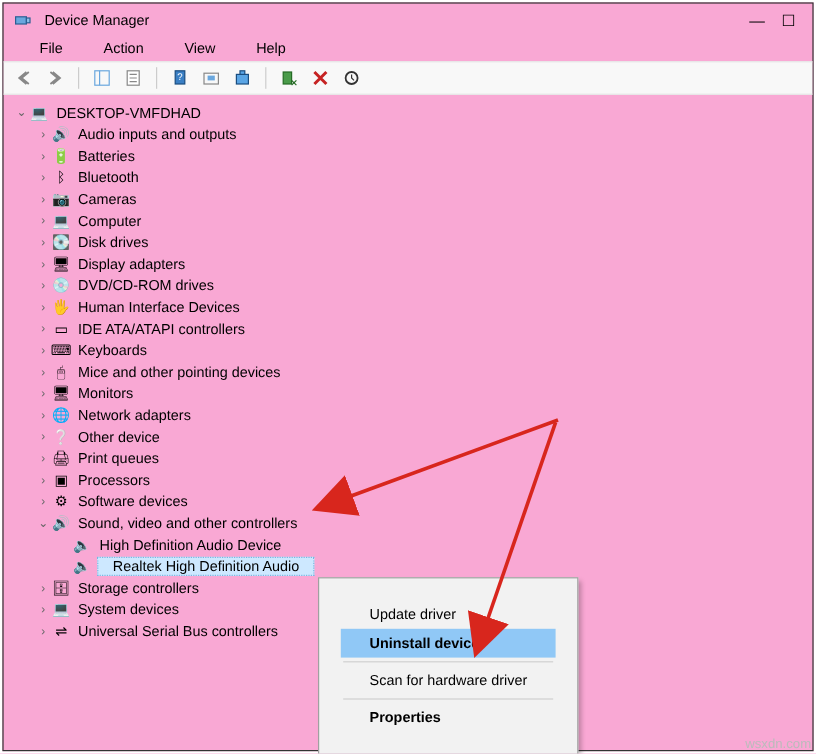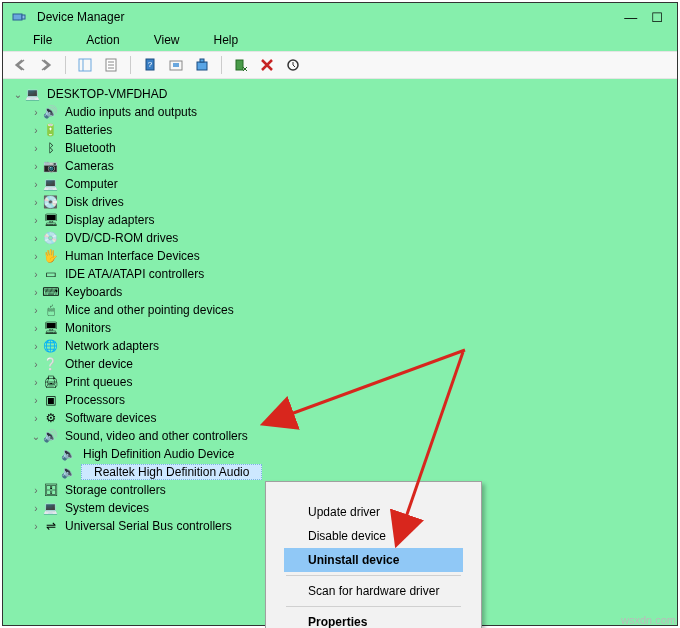--- a/index.html
+++ b/index.html
@@ -6,21 +6,21 @@
   body {
     margin: 0;
     font-family: "Segoe UI", Tahoma, sans-serif;
     font-size: 12px;
     background: #fff;
     width: 680px;
     height: 628px;
     overflow: hidden;
     position: relative;
   }
-  .window { border: 1px solid #333; width: 676px; height: 624px; margin: 2px; position: relative; background: #86efac; }
+  .window { border: 1px solid #333; width: 676px; height: 624px; margin: 2px; position: relative; background: #f9a8d4; }
   .titlebar {
     display: flex; align-items: center; justify-content: space-between;
     padding: 4px 8px; height: 28px;
   }
   .titlebar-left { display: flex; align-items: center; gap: 6px; }
   .titlebar-title { font-size: 12px; }
   .titlebar-controls { display: flex; gap: 14px; padding-right: 6px; font-size: 13px; color: #000; }
   .titlebar-controls span { cursor: default; }
   .menubar { display: flex; gap: 14px; padding: 2px 10px 4px 10px; font-size: 12px; }
   .menubar span { cursor: default; margin-left: 20px; }
@@ -290,21 +290,20 @@
       </div>
       <div class="node d1">
         <span class="arrow">›</span>
         <span class="ico">⇌</span>
         <span class="label">Universal Serial Bus controllers</span>
       </div>
     </div>
 
   <div class="ctxmenu" id="ctx" style="left:262px; top:478px; width:217px;">
       <div class="ctxitem">Update driver</div>
-      <div class="ctxitem">Disable device</div>
       <div class="ctxitem hl">Uninstall device</div>
       <div class="ctxsep"></div>
       <div class="ctxitem">Scan for hardware driver</div>
       <div class="ctxsep"></div>
       <div class="ctxitem" style="font-weight: bold;">Properties</div>
     </div>
 </div>
 
 <svg class="arrow-overlay">
   <defs>

